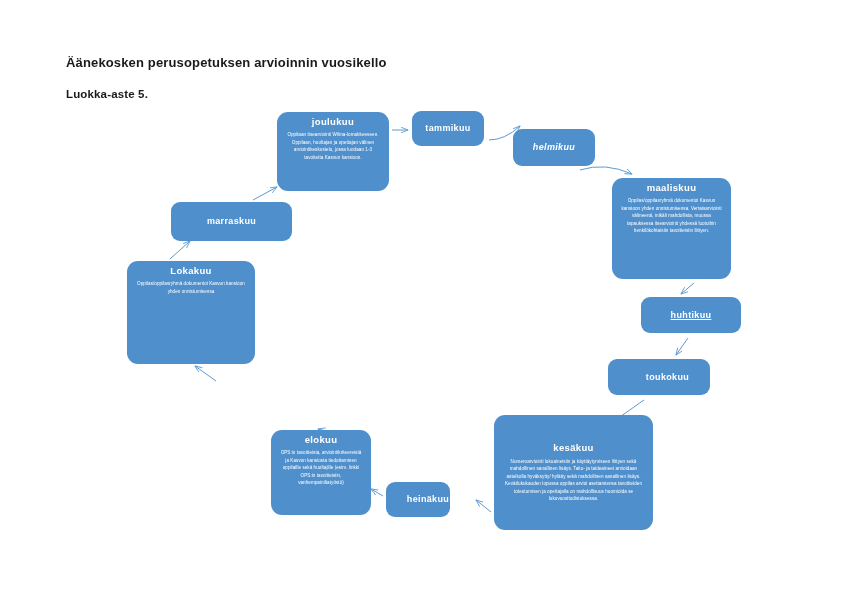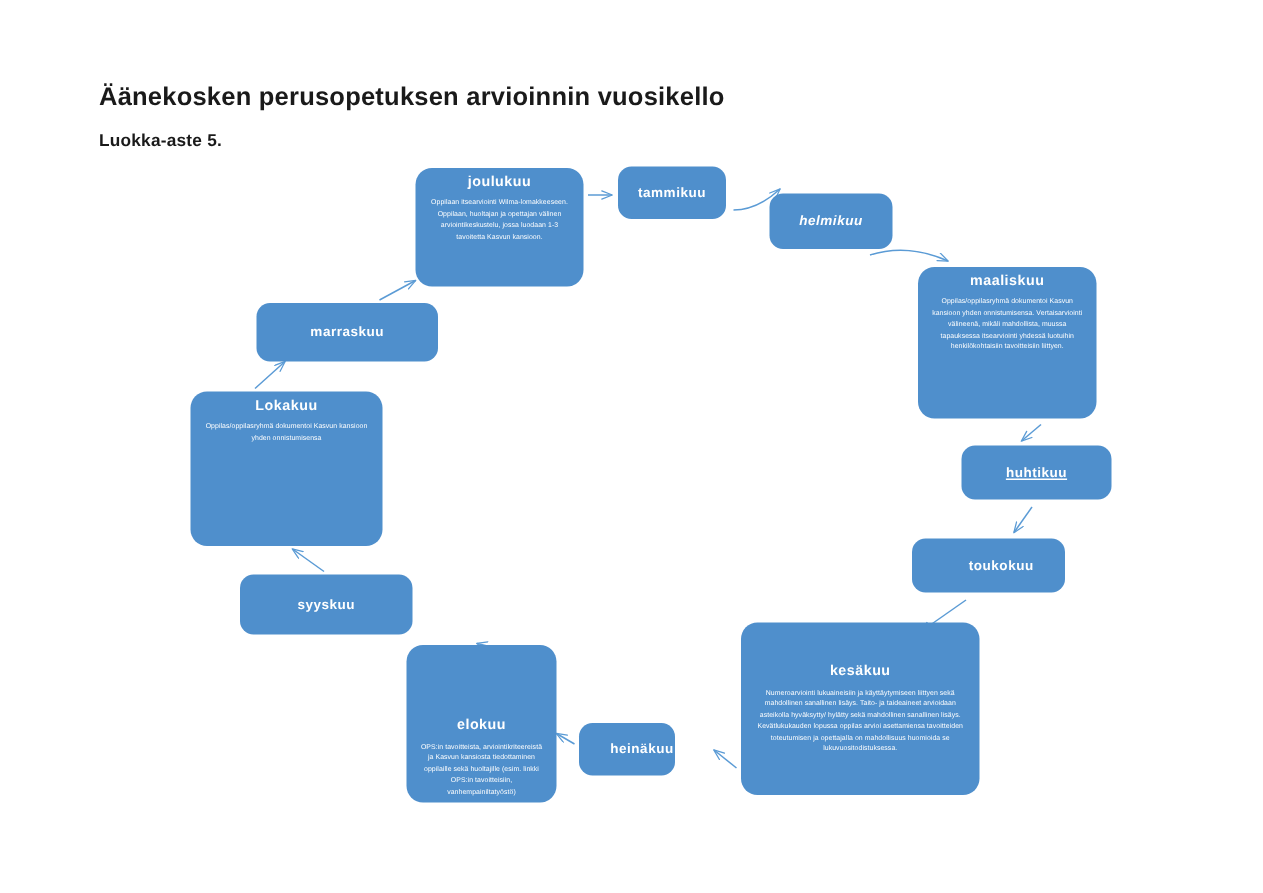--- a/index.html
+++ b/index.html
@@ -20,21 +20,21 @@
     position: relative;
     width: 842px;
     height: 595px;
     background: #ffffff;
   }
 
   .doc-title {
     position: absolute;
     left: 66px;
     top: 55px;
-    font-size: 17px;
+    font-size: 13px;
     font-weight: bold;
     color: #1a1a1a;
     letter-spacing: 0.15px;
     white-space: nowrap;
   }
   .doc-subtitle {
     position: absolute;
     left: 66px;
     top: 88px;
     font-size: 11.5px;
@@ -94,21 +94,21 @@
 
   
   #node-joulukuu  { left: 277px; top: 112px; width: 112px; height: 79px; }
   #node-tammikuu  { left: 412px; top: 111px; width: 72px;  height: 35px; }
   #node-helmikuu  { left: 513px; top: 129px; width: 82px;  height: 37px; font-style: italic; }
   #node-maaliskuu { left: 612px; top: 178px; width: 119px; height: 101px; }
   #node-huhtikuu  { left: 641px; top: 297px; width: 100px; height: 36px; text-decoration: underline; }
   #node-toukokuu  { left: 608px; top: 359px; width: 102px; height: 36px; padding-left: 24px; }
   #node-kesakuu   { left: 494px; top: 415px; width: 159px; height: 115px; justify-content: center; }
   #node-heinakuu  { left: 386px; top: 482px; width: 64px;  height: 35px; padding-left: 27px; }
-  #node-elokuu    { left: 271px; top: 430px; width: 100px; height: 105px; justify-content: flex-end; }
+  #node-elokuu    { left: 271px; top: 430px; width: 100px; height: 85px; }
   #node-syyskuu   { left: 160px; top: 383px; width: 115px; height: 40px; }
   #node-lokakuu   { left: 127px; top: 261px; width: 128px; height: 103px; }
   #node-marraskuu { left: 171px; top: 202px; width: 121px; height: 39px; }
 </style>
 </head>
 <body>
 
 <div id="page">
 
   <div class="doc-title">Äänekosken perusopetuksen arvioinnin vuosikello</div>
@@ -170,23 +170,20 @@
 
   <div class="node" id="node-heinakuu">
     <div class="node-title">heinäkuu</div>
   </div>
 
   <div class="node detail" id="node-elokuu">
     <div class="node-title">elokuu</div>
     <div class="node-body">OPS:in tavoitteista, arviointikriteereistä ja Kasvun kansiosta tiedottaminen oppilaille sekä huoltajille (esim. linkki OPS:in tavoitteisiin, vanhempainiltatyöstö)</div>
   </div>
 
-  <div class="node" id="node-syyskuu">
-    <div class="node-title">syyskuu</div>
-  </div>
 
   <div class="node detail" id="node-lokakuu">
     <div class="node-title">Lokakuu</div>
     <div class="node-body">Oppilas/oppilasryhmä dokumentoi Kasvun kansioon yhden onnistumisensa</div>
   </div>
 
   <div class="node" id="node-marraskuu">
     <div class="node-title">marraskuu</div>
   </div>
 

